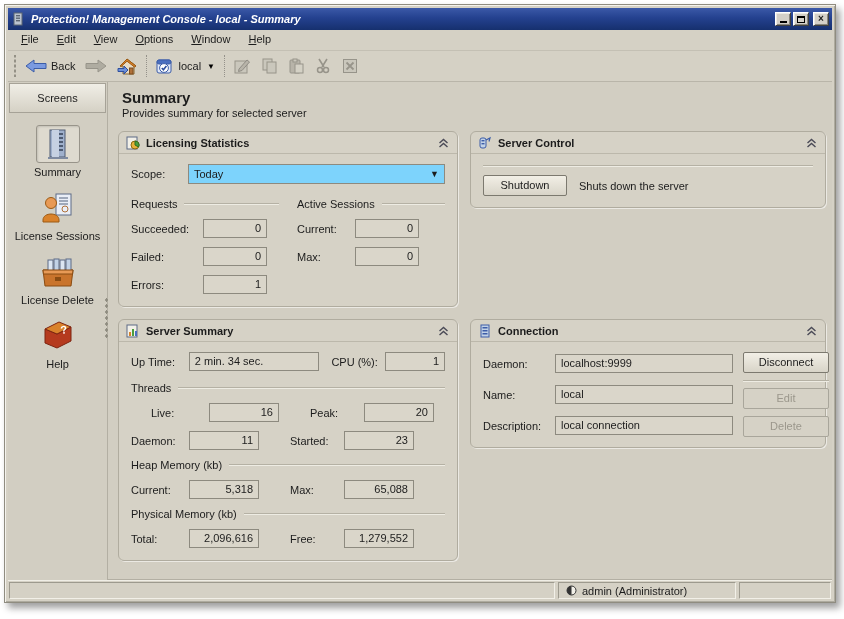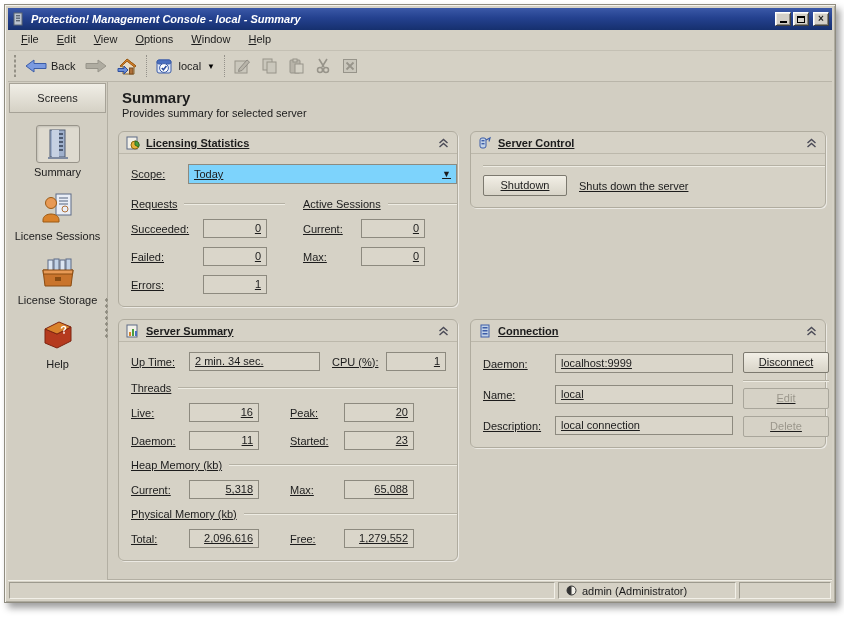--- a/index.html
+++ b/index.html
@@ -60,24 +60,24 @@
   .nav-icon-box { width:44px; height:38px; display:flex; align-items:center; justify-content:center; border:1px solid transparent; border-radius:3px; }
   .nav-item.selected .nav-icon-box { border-color:#98948a; background:#dedacf; box-shadow: inset 1px 1px 2px rgba(0,0,0,.12); }
   .splitter-dots { position:absolute; right:-1px; top:215px; width:3px; height:42px;
     background-image:radial-gradient(#8f8c80 1px, transparent 1.2px); background-size:3px 6px; }
   .content { flex:1 1 auto; background:#d2cec2; display:flex; flex-direction:column; min-width:0; overflow:hidden; }
   .page-hdr { padding:7px 14px 5px 14px; }
   .page-title { font-size:15px; font-weight:bold; }
   .page-sub { font-size:11px; margin-top:1px; }
   .panel-grid { padding:7px 8px 8px 10px; display:grid; grid-template-columns:340px 356px; column-gap:12px; row-gap:12px; align-items:start; }
   
-  .panel { background:#d6d2c6; border:1px solid #b0ac9f; border-radius:6px; box-shadow:1px 1px 0 rgba(255,255,255,.55);text-decoration:underline; }
+  .panel { background:#d6d2c6; border:1px solid #b0ac9f; border-radius:6px; box-shadow:1px 1px 0 rgba(255,255,255,.55); }
   .panel-hd { display:flex; align-items:center; gap:6px; padding:4px 8px 3px 7px; border-bottom:1px solid #bcb8ab; font-weight:bold; }
   .chev { margin-left:auto; cursor:default; display:flex; }
-  .panel-bd { padding:10px 0 10px 12px; }
+  .panel-bd { padding:10px 12px 10px 12px; }
   .row { display:flex; align-items:center; margin-bottom:9px; }
   .row:last-child { margin-bottom:2px; }
   .lbl { white-space:nowrap; }
   .field {
     border:1px solid #8d8a7f; background:#dad6ca; height:19px; line-height:17px;
     padding:0 5px; overflow:hidden; white-space:nowrap;
   }
   .num { text-align:right; }
   .gsep { display:flex; align-items:center; gap:7px; margin:2px 0 9px 0; }
   .gsep .line { flex:1; height:2px; border-top:1px solid #b5b1a4; border-bottom:1px solid #eeece3; }
@@ -280,21 +280,21 @@
                 <path d="M3 14 L33 14 L31 30 L5 30 Z" fill="#c9742c" stroke="#8a4c12"></path>
                 <rect x="8" y="4" width="5" height="11" fill="#dce6f2" stroke="#5d6a85"></rect>
                 <rect x="14" y="3" width="5" height="12" fill="#c2d2e6" stroke="#5d6a85"></rect>
                 <rect x="20" y="4" width="5" height="11" fill="#dce6f2" stroke="#5d6a85"></rect>
                 <rect x="26" y="3" width="5" height="12" fill="#c2d2e6" stroke="#5d6a85"></rect>
                 <path d="M3 14 L33 14 L32.6 18 L3.4 18 Z" fill="#e89a56" stroke="#8a4c12"></path>
                 <rect x="15" y="21" width="6" height="4" fill="#8a4c12"></rect>
               </svg>
         </span>
           </span>
-        <span>License Storage</span>
+        <span>License Delete</span>
       </div>
 
       <div class="nav-item">
         <span class="nav-icon-box">
             <span>
           <svg width="34" height="30" viewBox="0 0 34 30">
                 <path d="M4 22 L16 27 L30 20 L30 6 L16 13 L4 8 Z" fill="#b53a1e" stroke="#7d2410"></path>
                 <path d="M4 8 L16 13 L30 6 L18 1 Z" fill="#d9822b" stroke="#7d2410"></path>
                 <text x="20" y="13" font-size="11" font-weight="bold" fill="#ffffff" transform="rotate(-8 20 13)">?</text>
               </svg>
@@ -423,21 +423,21 @@
               <span class="lbl" style="width:58px;">Up Time:</span>
               <span class="field" style="width:131px;">2 min. 34 sec.</span>
               <span class="lbl" style="width:54px; margin-left:12px;">CPU (%):</span>
               <span class="field num" style="width:60px;">1</span>
             </div>
             <div class="gsep">
                 <span>Threads</span>
                 <span class="line"></span>
               </div>
             <div class="row">
-              <span class="lbl" style="width:58px;">Live:</span>
+              <span class="lbl" style="width:58px;margin-left:20px;">Live:</span>
               <span class="field num" style="width:70px;">16</span>
               <span class="lbl" style="width:54px; margin-left:31px;">Peak:</span>
               <span class="field num" style="width:70px;">20</span>
             </div>
             <div class="row">
               <span class="lbl" style="width:58px;">Daemon:</span>
               <span class="field num" style="width:70px;">11</span>
               <span class="lbl" style="width:54px; margin-left:31px;">Started:</span>
               <span class="field num" style="width:70px;">23</span>
             </div>

